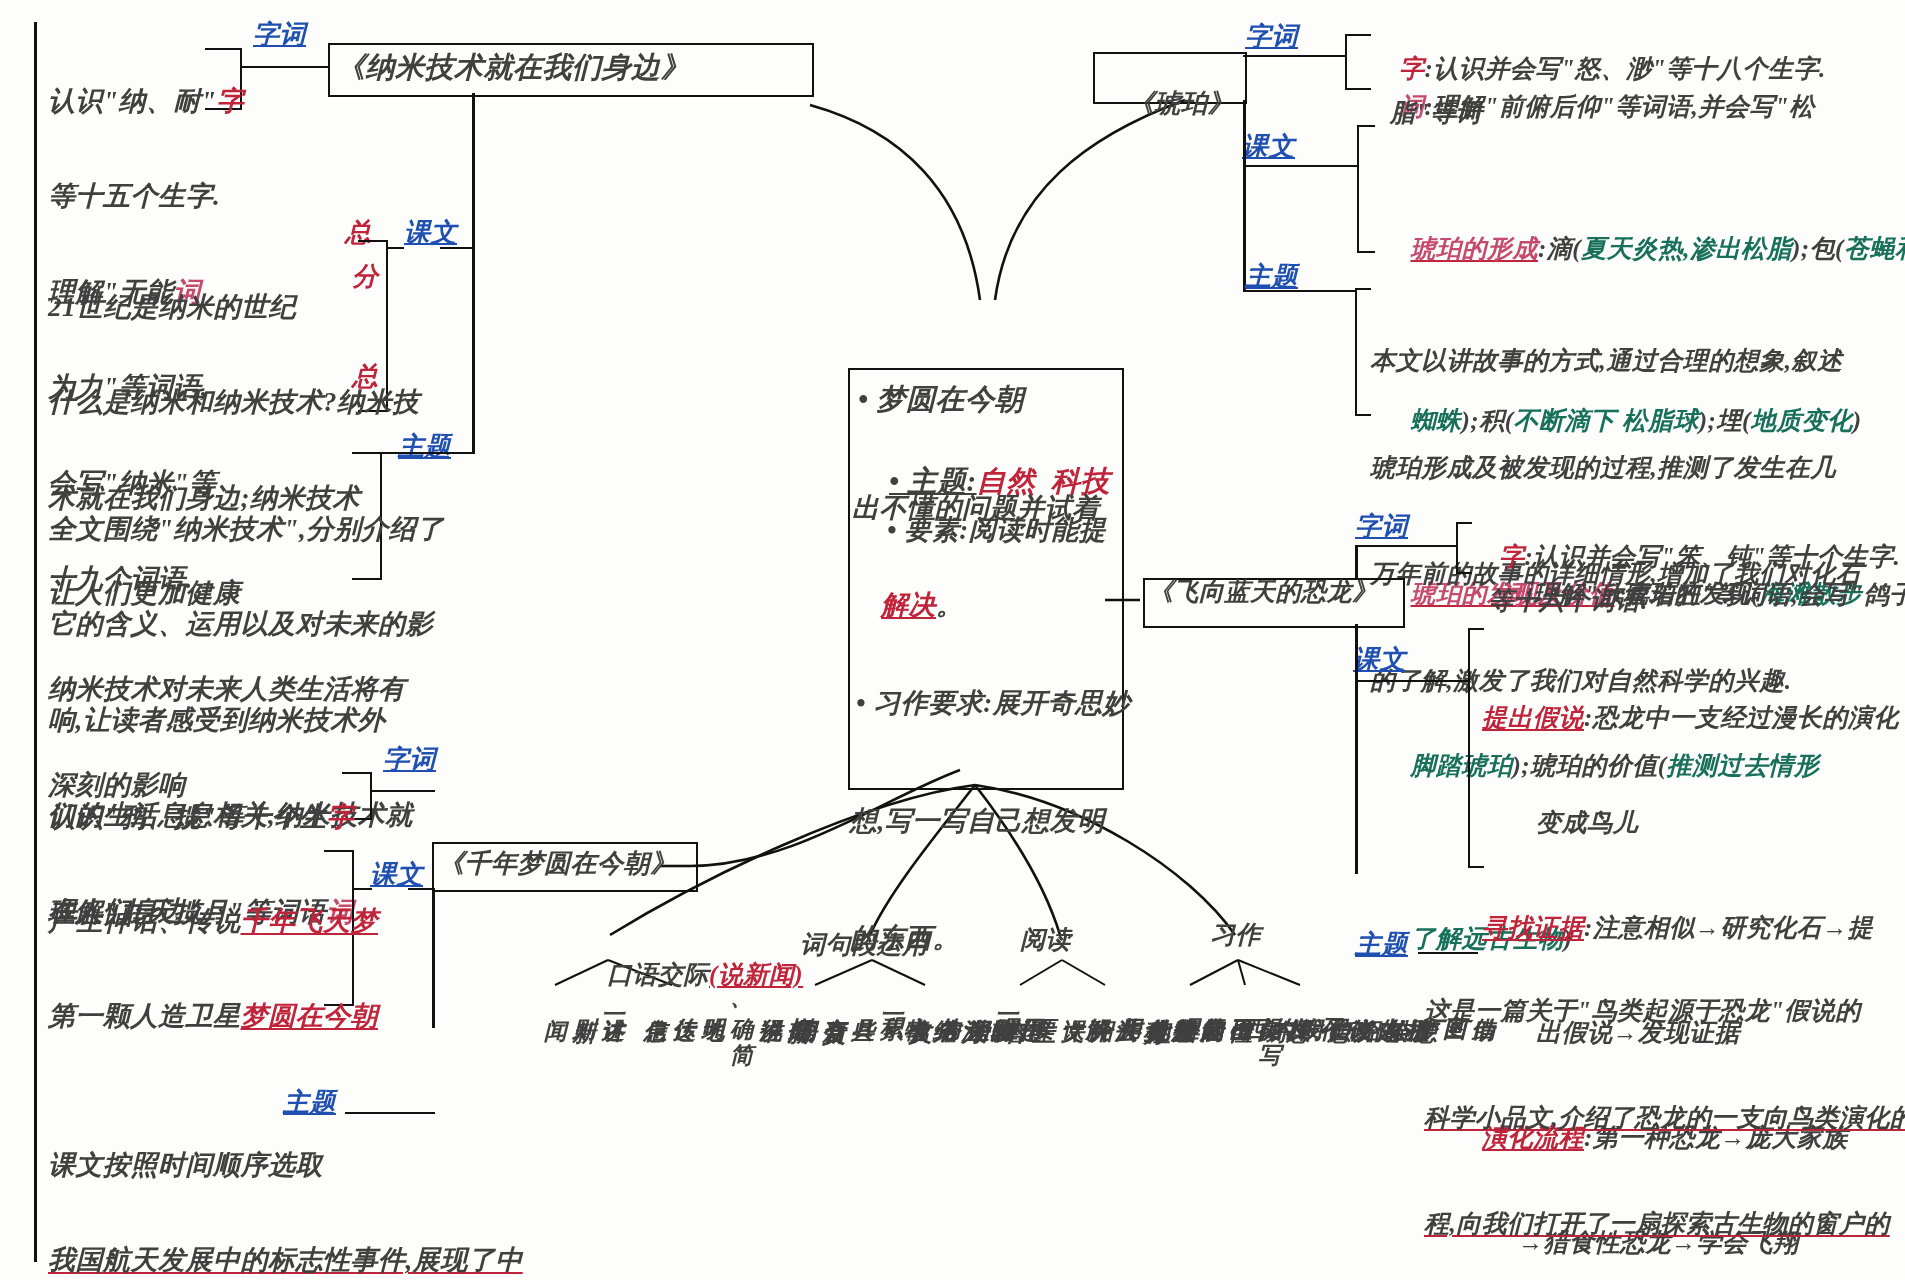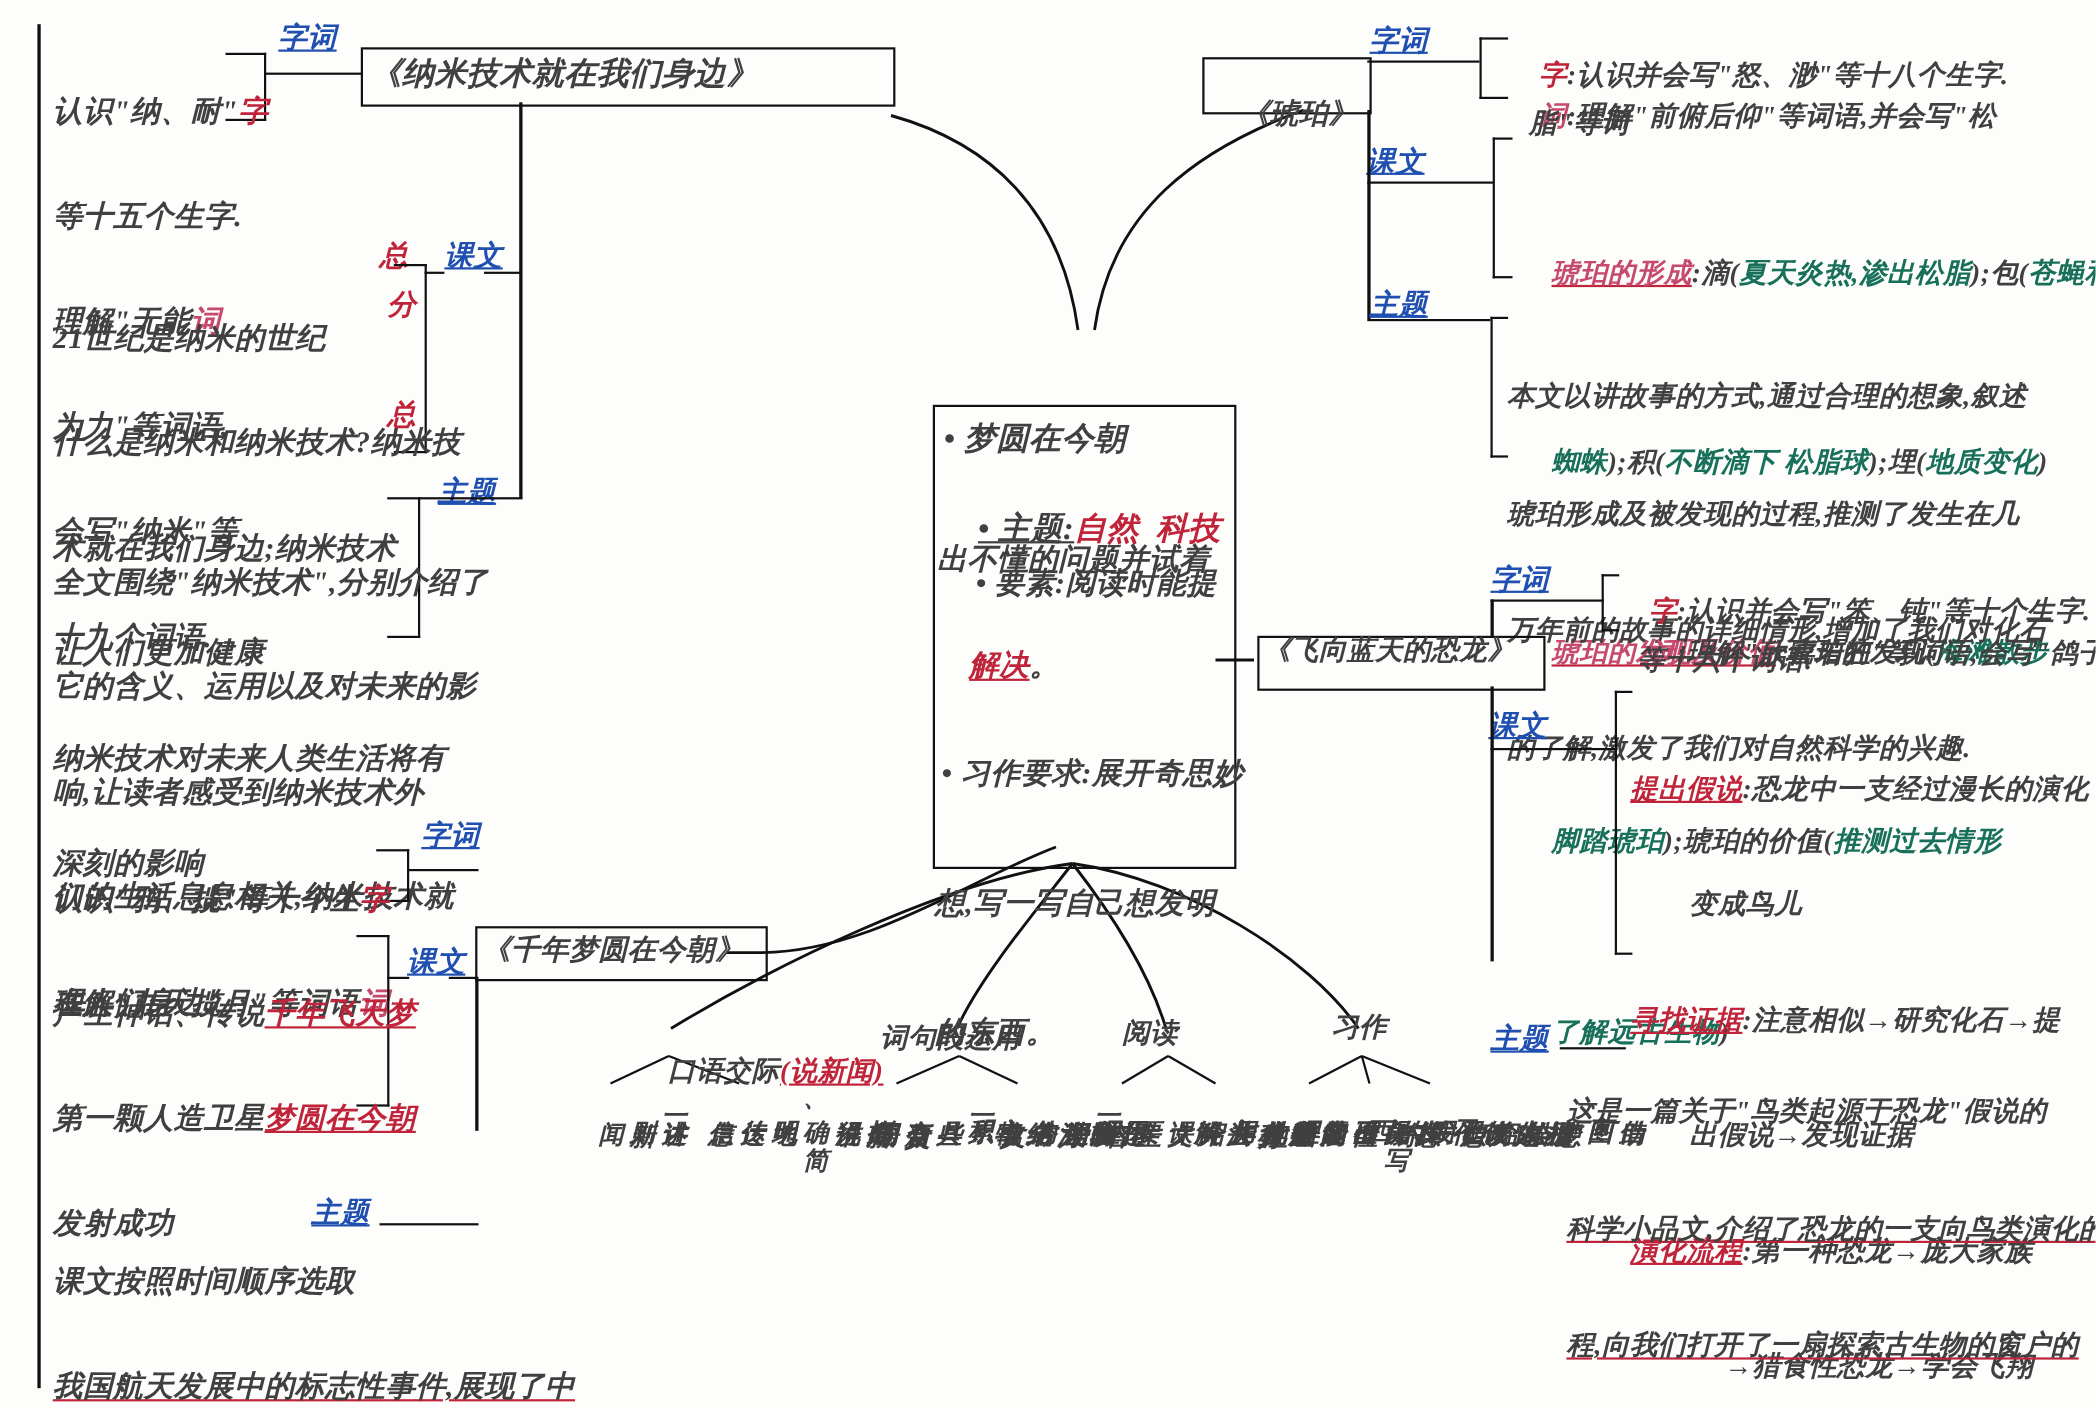--- a/index.html
+++ b/index.html
@@ -130,21 +130,20 @@
   <div class="ln" style="left:352px;top:850px;width:2.2px;height:156px;"></div>
   <div class="ln" style="left:324px;top:850px;width:30px;height:2.2px;"></div>
   <div class="ln" style="left:324px;top:1004px;width:30px;height:2.2px;"></div>
   <div class="ln" style="left:352px;top:888px;width:20px;height:2.2px;"></div>
   <div class="ln" style="left:432px;top:888px;width:2.5px;height:140px;"></div>
   <div class="ln" style="left:408px;top:888px;width:26px;height:2.2px;"></div>
 
   <div class="n hand" style="left:48px;top:842px;font-size:27px;">
     <div><span class="blk">产生神话、传说</span><span class="red uw">千年飞天梦</span></div>
     <div><span class="blk">第一颗人造卫星</span><span class="red uw">梦圆在今朝</span></div>
-    <div><span class="blk">发射成功</span></div>
     
     
   </div>
 
   <div class="n hand blu u" style="left:283px;top:1088px;font-size:26px;">主题</div>
   <div class="ln" style="left:345px;top:1112px;width:90px;height:2.2px;"></div>
 
   <div class="n hand blk" style="left:48px;top:1086px;font-size:27px;">
     <div>课文按照时间顺序选取</div>
     <div class="uw">我国航天发展中的标志性事件,展现了中</div>
@@ -252,21 +251,21 @@
   <div class="ln" style="left:1468px;top:628px;width:2.2px;height:240px;"></div>
   <div class="ln" style="left:1468px;top:628px;width:16px;height:2.2px;"></div>
   <div class="ln" style="left:1468px;top:866px;width:16px;height:2.2px;"></div>
 
   <div class="n hand" style="left:1482px;top:630px;font-size:25px;line-height:1.4;">
     <div><span class="red uw">提出假说</span><span class="blk">:恐龙中一支经过漫长的演化</span></div>
     <div class="blk" style="margin-left:54px;">变成鸟儿</div>
     <div><span class="red uw">寻找证据</span><span class="blk">:注意相似→研究化石→提</span></div>
     <div class="blk" style="margin-left:54px;">出假说→发现证据</div>
     <div><span class="red uw">演化流程</span><span class="blk">:第一种恐龙→庞大家族</span></div>
-    <div class="blk" style="margin-left:86px;">→猎食性恐龙→学会飞翔</div>
+    <div class="blk" style="margin-left:36px;">→猎食性恐龙→学会飞翔</div>
     
   </div>
 
   <div class="n hand blu u" style="left:1355px;top:930px;font-size:26px;">主题</div>
   <div class="ln" style="left:1418px;top:952px;width:60px;height:2.2px;"></div>
 
   <div class="n hand blk" style="left:1424px;top:922px;font-size:25px;line-height:1.42;">
     <div>这是一篇关于"鸟类起源于恐龙"假说的</div>
     <div class="uw">科学小品文,介绍了恐龙的一支向鸟类演化的过</div>
     <div class="uw">程,向我们打开了一扇探索古生物的窗户的</div>

